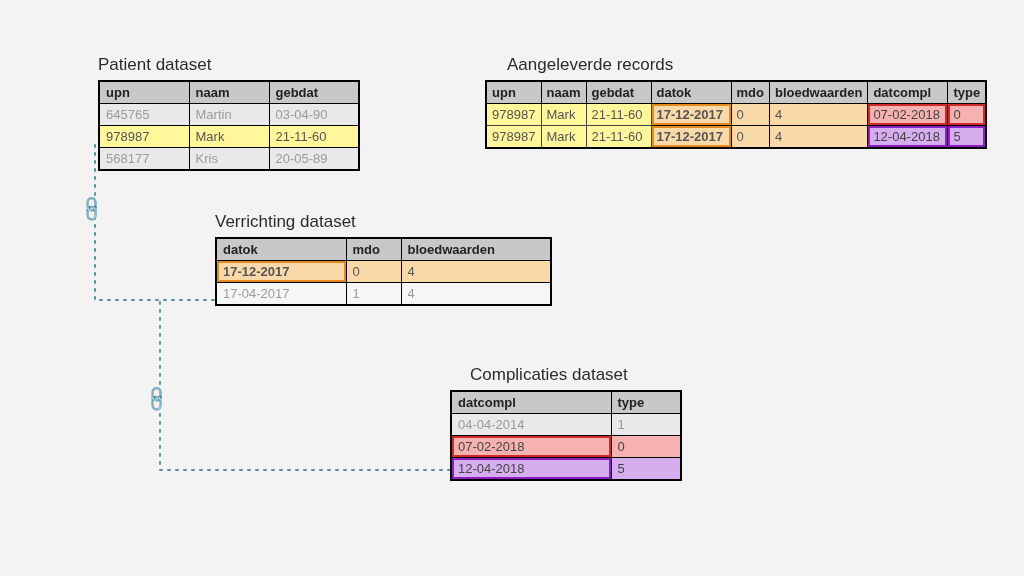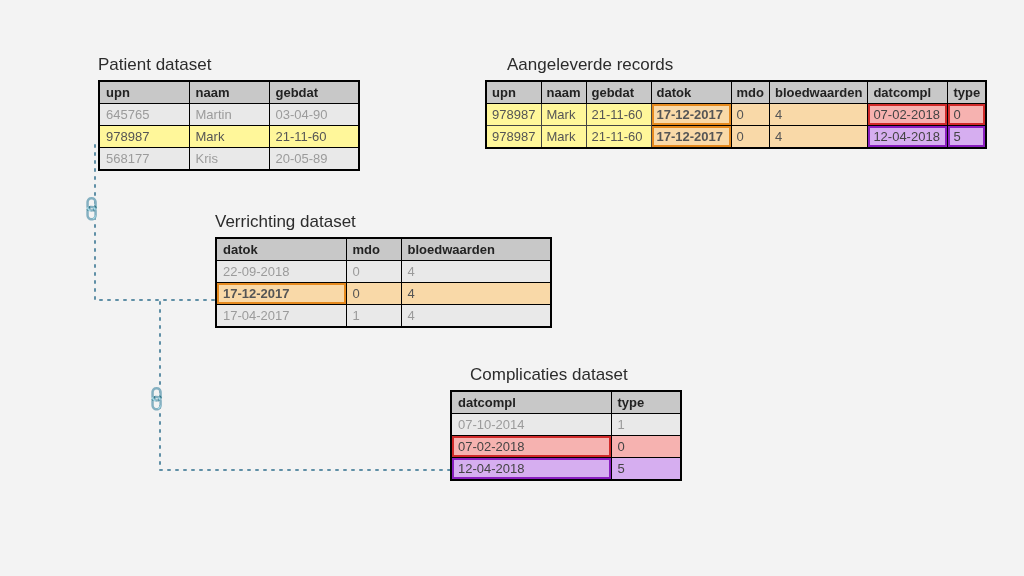--- a/index.html
+++ b/index.html
@@ -130,25 +130,20 @@
 <div class="title" style="left:215px; top:212px;">Verrichting dataset</div>
 <table id="tbl-ver" class="tbl" style="left:215px; top:237px;">
   <thead>
       <tr>
     <th>datok</th>
     <th>mdo</th>
     <th>bloedwaarden</th>
   </tr>
     </thead>
   <tbody>
-    <tr>
-      <td>22-09-2018</td>
-      <td>0</td>
-      <td>4</td>
-    </tr>
     <tr class="hl-orange">
       <td class="border-orange">17-12-2017</td>
       <td>0</td>
       <td>4</td>
     </tr>
     <tr>
       <td>17-04-2017</td>
       <td>1</td>
       <td>4</td>
     </tr>
@@ -158,21 +153,21 @@
 <div class="title" style="left:450px; top:365px;margin-left:20px;">Complicaties dataset</div>
 <table id="tbl-comp" class="tbl" style="left:450px; top:390px;">
   <thead>
       <tr>
     <th>datcompl</th>
     <th>type</th>
   </tr>
     </thead>
   <tbody>
     <tr>
-      <td>07-10-2014</td>
+      <td>04-04-2014</td>
       <td>1</td>
     </tr>
     <tr class="hl-red">
       <td class="border-red">07-02-2018</td>
       <td>0</td>
     </tr>
     <tr class="hl-purple">
       <td class="border-purple">12-04-2018</td>
       <td>5</td>
     </tr>

